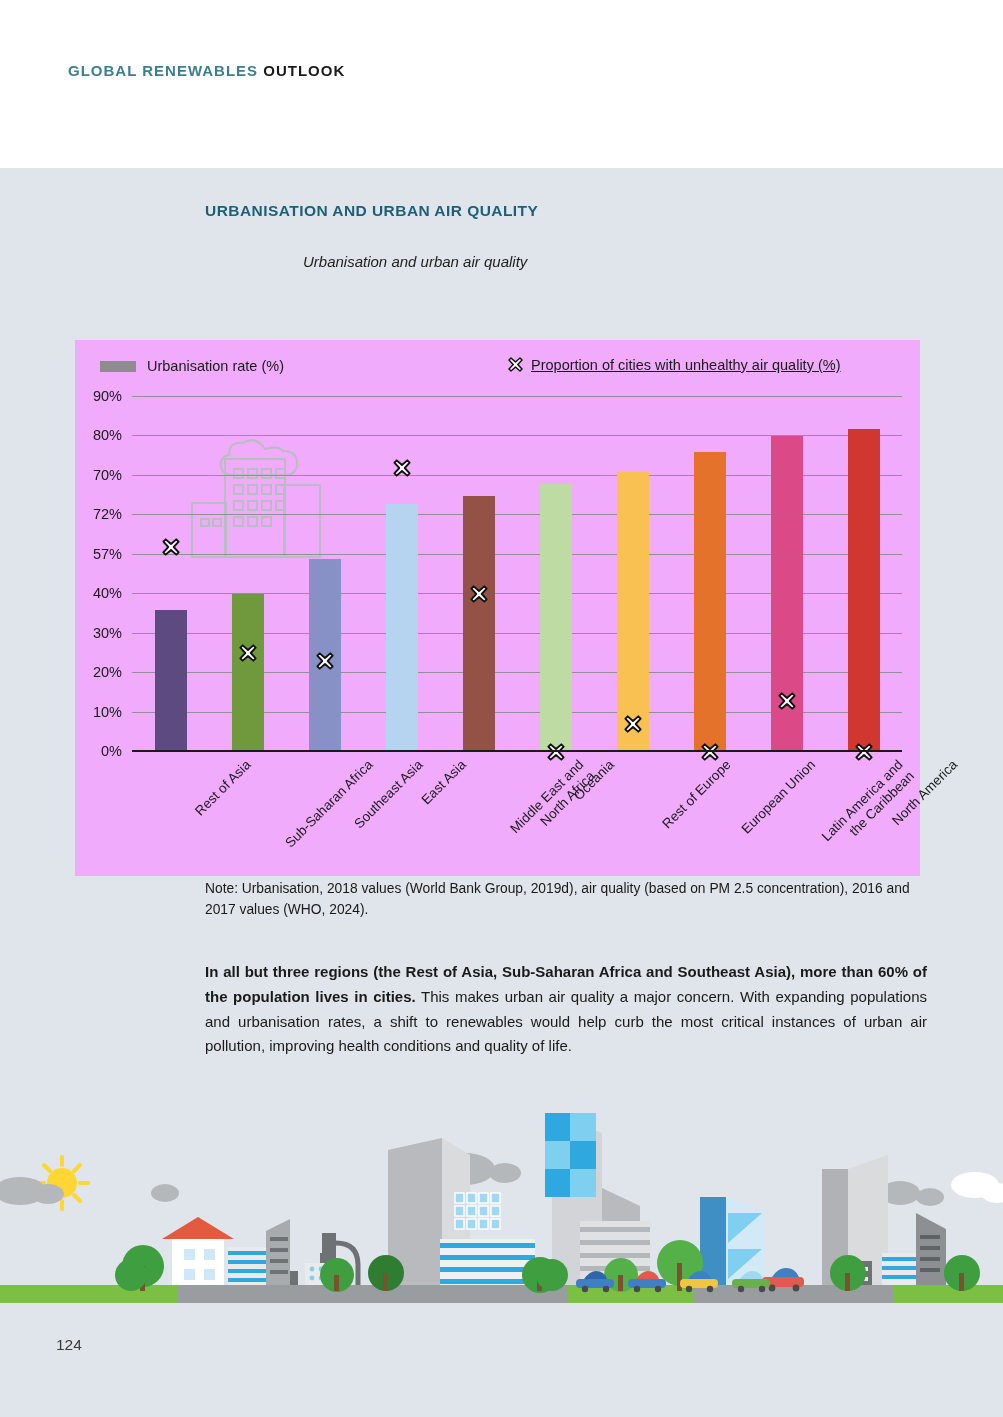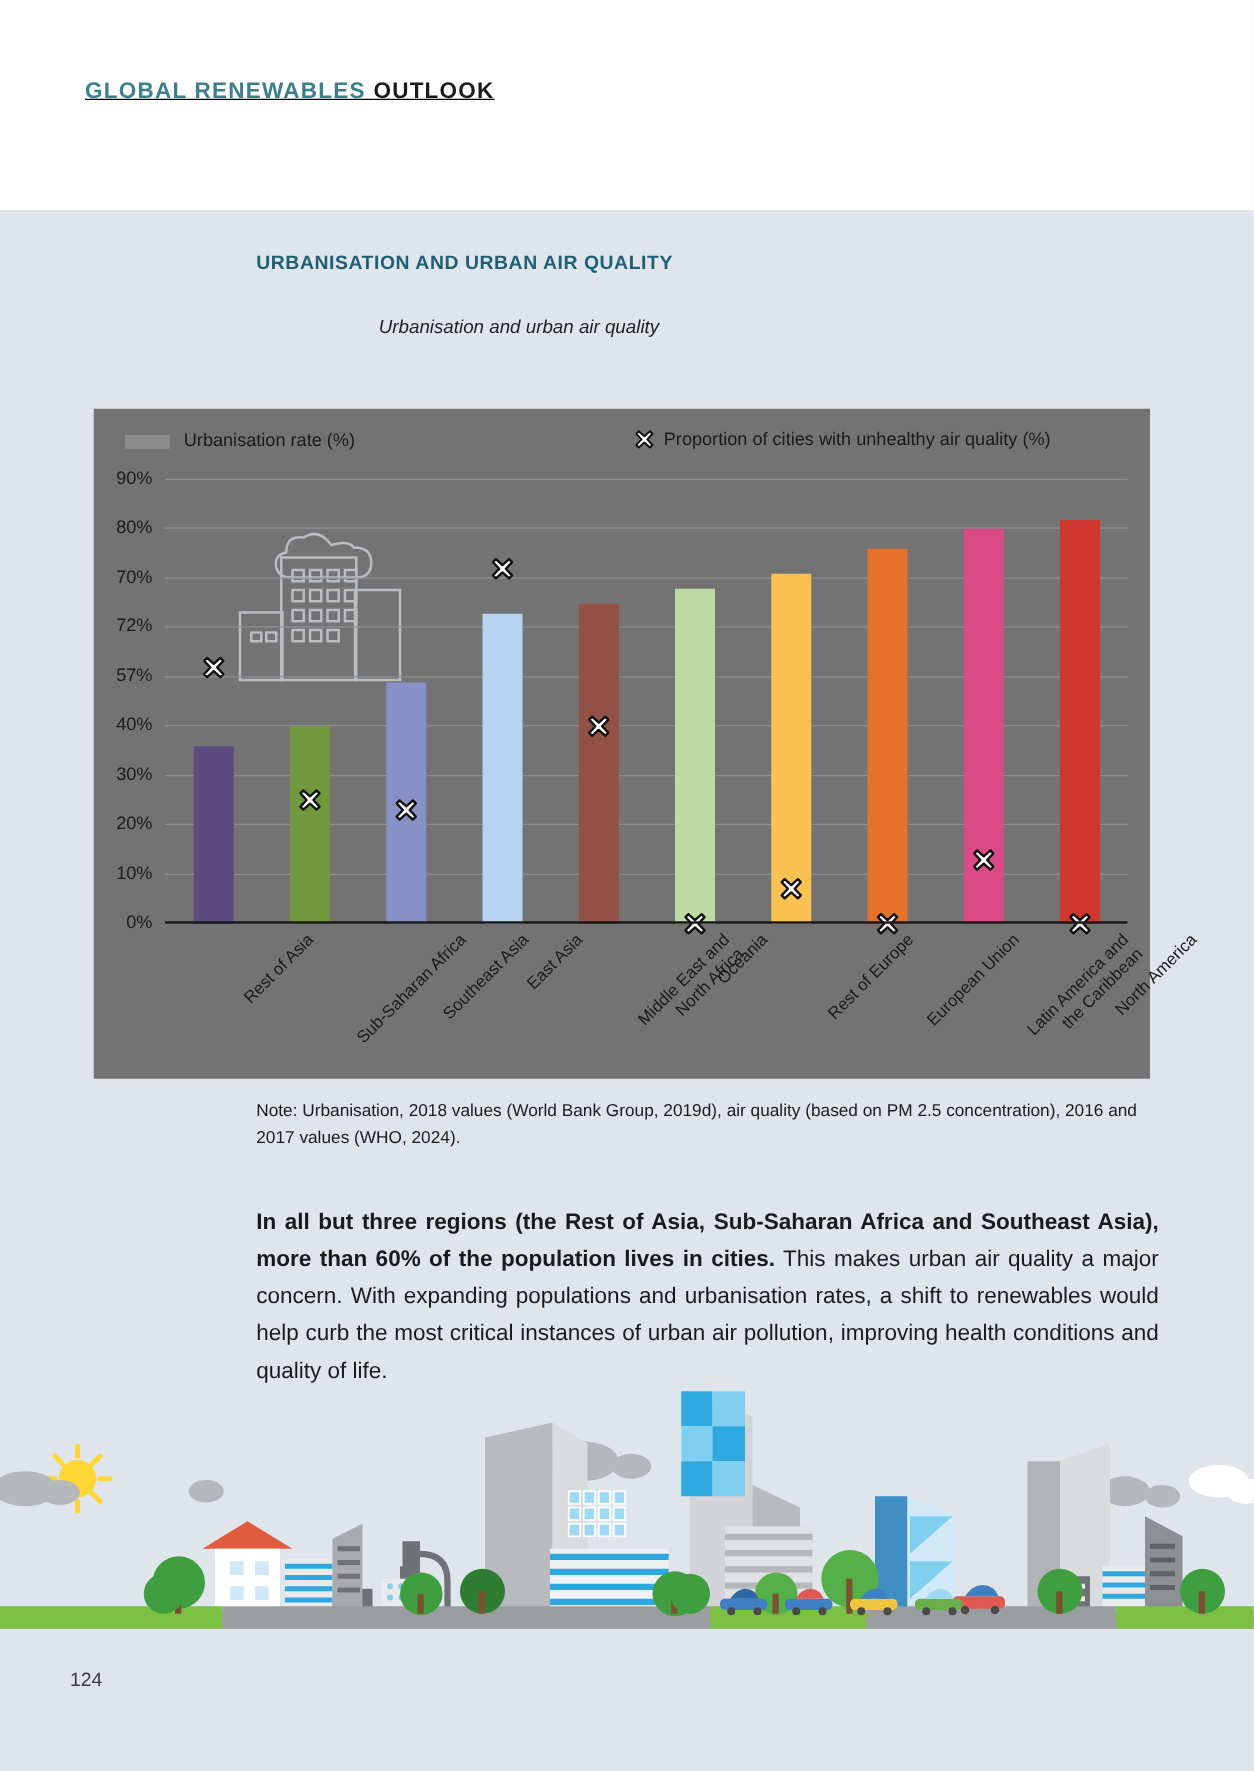--- a/index.html
+++ b/index.html
@@ -11,24 +11,23 @@
     background: #ffffff;
     font-family: "Liberation Sans", sans-serif;
     overflow: hidden;
   }
 
   
   .page-header {
     position: absolute;
     left: 68px;
     top: 62px;
-    font-size: 18px;
+    font-size: 15px;
     letter-spacing: 1.0px;
     font-weight: 600;
-    text-decoration: underline;
   }
   .page-header .brand { color: #3d7f8c; }
   .page-header .outlook { color: #1a1a1a; }
 
   
   .tint-band {
     position: absolute;
     left: 0;
     top: 168px;
     width: 1003px;
@@ -62,31 +61,31 @@
     font-style: italic;
     margin-top: 5px;
     margin-left: 98px;
     color: #1f1f1f;
   }
 
   
   .chart-panel {
     position: absolute;
     left: 75px;
-    top: 327px;
+    top: 340px;
     width: 845px;
     height: 536px;
-    background: #737373;
+    background: #f0abfc;
   }
 
   
   .legend { position: absolute; left: 0; top: 0; width: 100%; height: 40px; }
   .legend-item { position: absolute; display: flex; align-items: center; }
   .legend-bars { left: 25px; top: 18px; }
-  .legend-marks { left: 432px; top: 16px; }
+  .legend-marks { left: 432px; top: 16px; text-decoration: underline; }
   .legend-swatch {
     width: 36px; height: 11px; background: #8d8d8d;
     margin-right: 11px; flex: none;
   }
   .legend-x { margin-right: 7px; flex: none; display: block; }
   .legend-label { font-size: 14.5px; color: #1a1a1a; }
 
   
   .plot {
     position: absolute;
@@ -177,21 +176,21 @@
     line-height: 1.5;
     color: #1a1a1a;
   }
 
   
   .body-para {
     position: absolute;
     left: 205px;
     top: 945px;
     width: 722px;
-    font-size: 18px;
+    font-size: 15px;
     line-height: 1.65;
     color: #1a1a1a;
     text-align: justify;
   }
   .body-para b { font-weight: 700; }
 
   
   .city-illu {
     position: absolute;
     left: 0;

